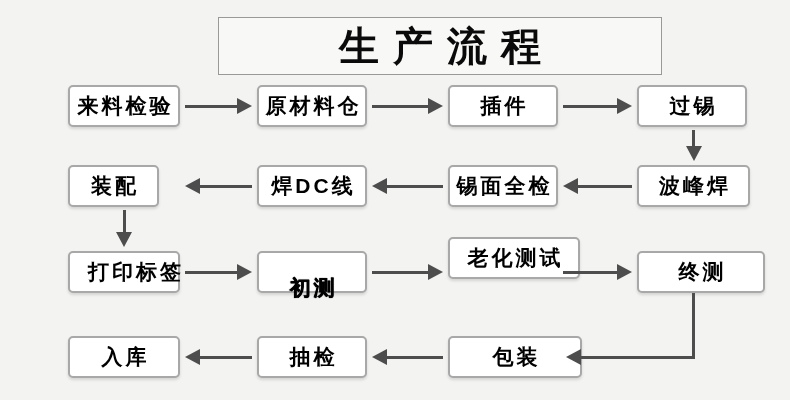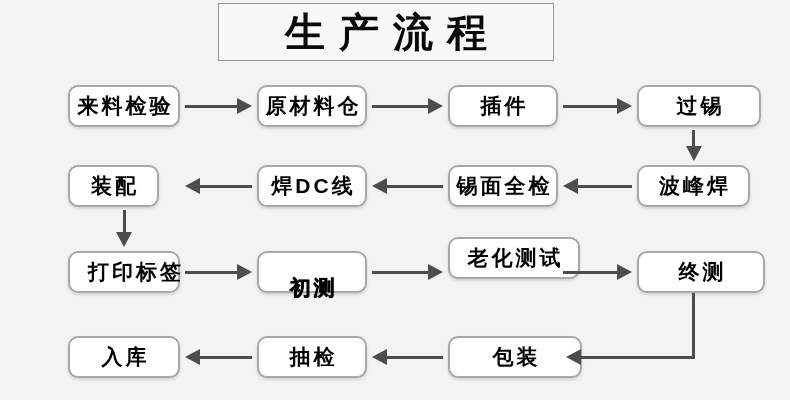--- a/index.html
+++ b/index.html
@@ -2,36 +2,36 @@
 <html><head>
 <meta charset="utf-8">
 <style>
   html,body{margin:0;padding:0;background:#ffffff;}
   .canvas{
     position:relative;width:790px;height:400px;overflow:hidden;
     background:var(--canvas-bg,#f3f3f2);
     font-family:"Liberation Sans","DejaVu Sans",sans-serif;
   }
   .title-box{
-    position:absolute;left:218px;top:3px;width:336px;height:58px;
+    position:absolute;left:218px;top:17px;width:444px;height:58px;
     background:var(--title-bg,#f8f8f7);
     border:1px solid var(--title-border,#999999);
     display:flex;align-items:center;justify-content:center;
     box-sizing:border-box;
   }
   .title-box span{
     font-family:"Liberation Serif","DejaVu Serif",serif;
     font-weight:700;font-size:40px;color:#0a0a0a;
     letter-spacing:14px;margin-right:-14px;white-space:nowrap;
   }
   .node{
     position:absolute;height:42px;box-sizing:border-box;
     background:var(--box-bg,#ffffff);
     border:2px solid var(--box-border,#a8a8a8);
-    border-radius:10px;
+    border-radius:5px;
     box-shadow:0 2px 3px rgba(0,0,0,.13);
     display:flex;align-items:center;justify-content:center;
   }
   .node span{
     font-size:21px;font-weight:700;color:#000;
     letter-spacing:3px;margin-right:-3px;white-space:nowrap;
   }
   .node.extra-bold span{text-shadow:0 0 1px #000, 0.4px 0 0 #000;margin-top:31px;}
   .hline{position:absolute;height:3px;background:var(--arrow,#4d4d4d);}
   .vline{position:absolute;width:3px;background:var(--arrow,#4d4d4d);}
@@ -50,21 +50,21 @@
   <div id="flow">
       <div class="node" style="left: 68px; top: 85px; width: 112px;">
         <span>来料检验</span>
       </div>
       <div class="node" style="left: 257px; top: 85px; width: 110px;">
         <span>原材料仓</span>
       </div>
       <div class="node" style="left: 448px; top: 85px; width: 110px;">
         <span>插件</span>
       </div>
-      <div class="node" style="left: 637px; top: 85px; width: 124px;">
+      <div class="node" style="left: 637px; top: 85px; width: 110px;">
         <span>过锡</span>
       </div>
       <div class="node" style="left: 68px; top: 165px; width: 91px;">
         <span>装配</span>
       </div>
       <div class="node" style="left: 257px; top: 165px; width: 110px;">
         <span>焊DC线</span>
       </div>
       <div class="node" style="left: 448px; top: 165px; width: 110px;">
         <span>锡面全检</span>

